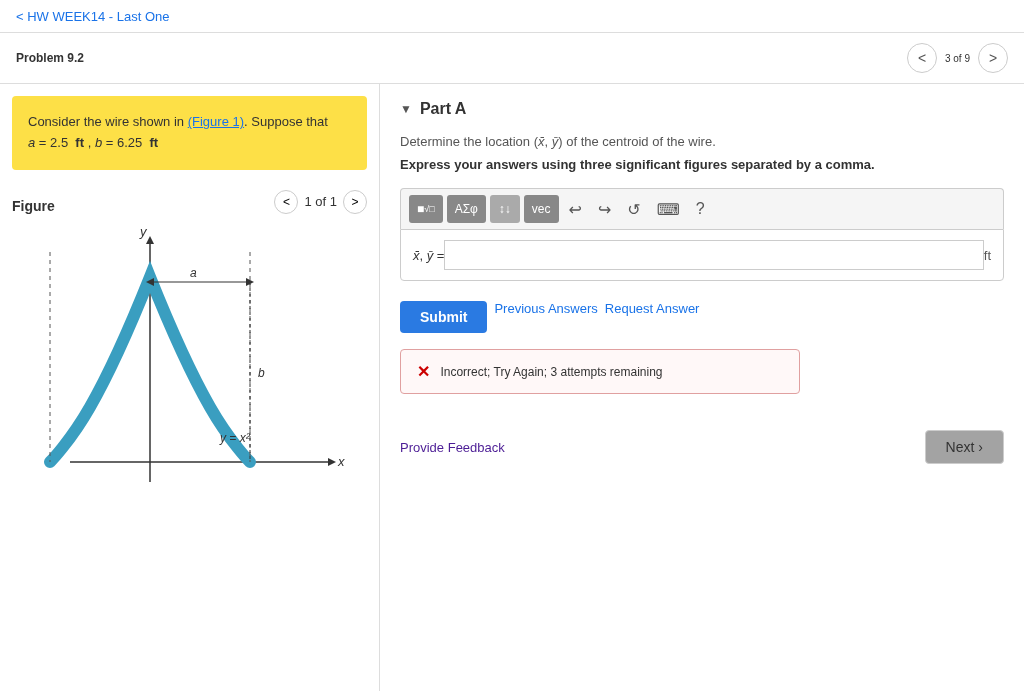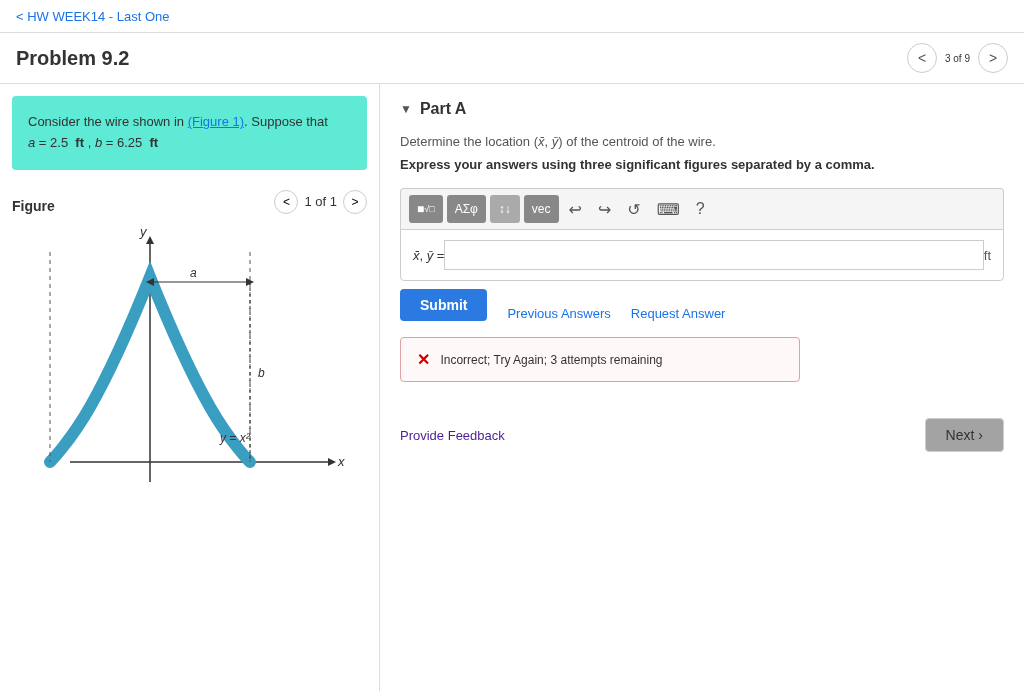--- a/index.html
+++ b/index.html
@@ -17,21 +17,21 @@
     }
 
     .header-bar {
       display: flex;
       justify-content: space-between;
       align-items: center;
       padding: 10px 16px;
       border-bottom: 1px solid #ddd;
     }
     .problem-title {
-      font-size: 20px;
+      font-size: 12px;
       font-weight: bold;
     }
     .pagination {
       display: flex;
       align-items: center;
       gap: 8px;
     }
     .pagination-btn {
       width: 30px;
       height: 30px;
@@ -54,21 +54,21 @@
 
     .left-panel {
       width: 380px;
       min-width: 380px;
       border-right: 1px solid #ddd;
       padding: 0;
       overflow-y: auto;
     }
 
     .problem-context {
-      background: #5eead4;
+      background: #fde047;
       padding: 16px;
       margin: 12px;
       border-radius: 4px;
       font-size: 13px;
       line-height: 1.6;
     }
     .problem-context .figure-ref { color: #1a73e8; }
 
     .figure-section {
       padding: 8px 12px;
@@ -171,43 +171,43 @@
     }
 
     .answer-row {
       display: flex;
       align-items: center;
       gap: 0;
       border: 1px solid #ccc;
       border-radius: 0 0 4px 4px;
       padding: 10px 12px;
       background: #fff;
-      margin-bottom: 8px;
+      margin-bottom: 20px;
     }
     .answer-label {
       font-size: 13px;
       white-space: nowrap;
     }
     .answer-input {
       flex: 1;
       height: 30px;
       border: 1px solid #ccc;
       padding: 4px 8px;
       font-size: 14px;
       outline: none;
     }
     .answer-unit {
       font-size: 13px;
       color: #555;
     }
 
     .action-row {
       display: flex;
-      align-items: flex-end;
-      gap: 20px;
+      align-items: flex-start;
+      gap: 7px;
       margin-bottom: 16px;
     }
     .submit-btn {
       background: #2a7ae2;
       color: #fff;
       border: none;
       padding: 8px 20px;
       border-radius: 4px;
       cursor: pointer;
       font-size: 14px;

